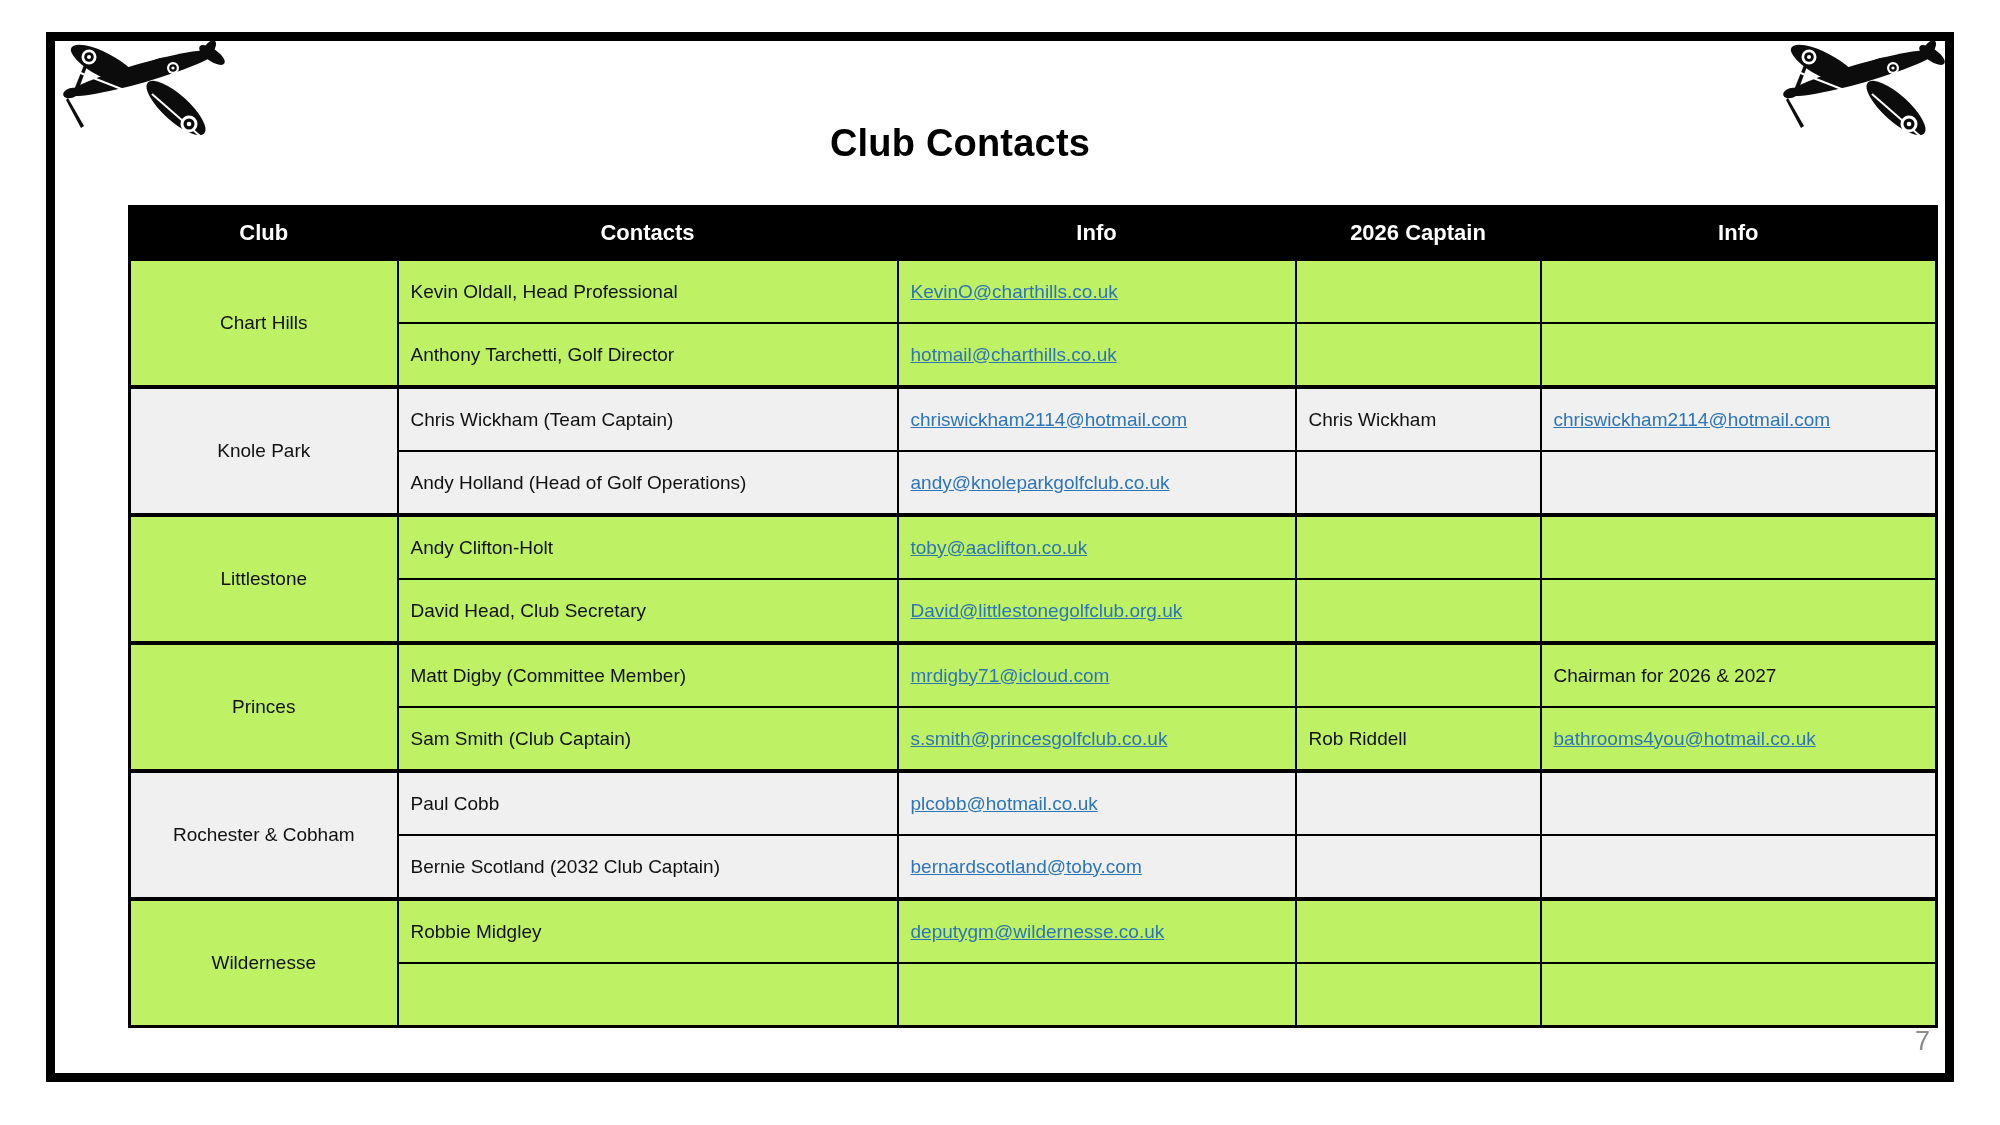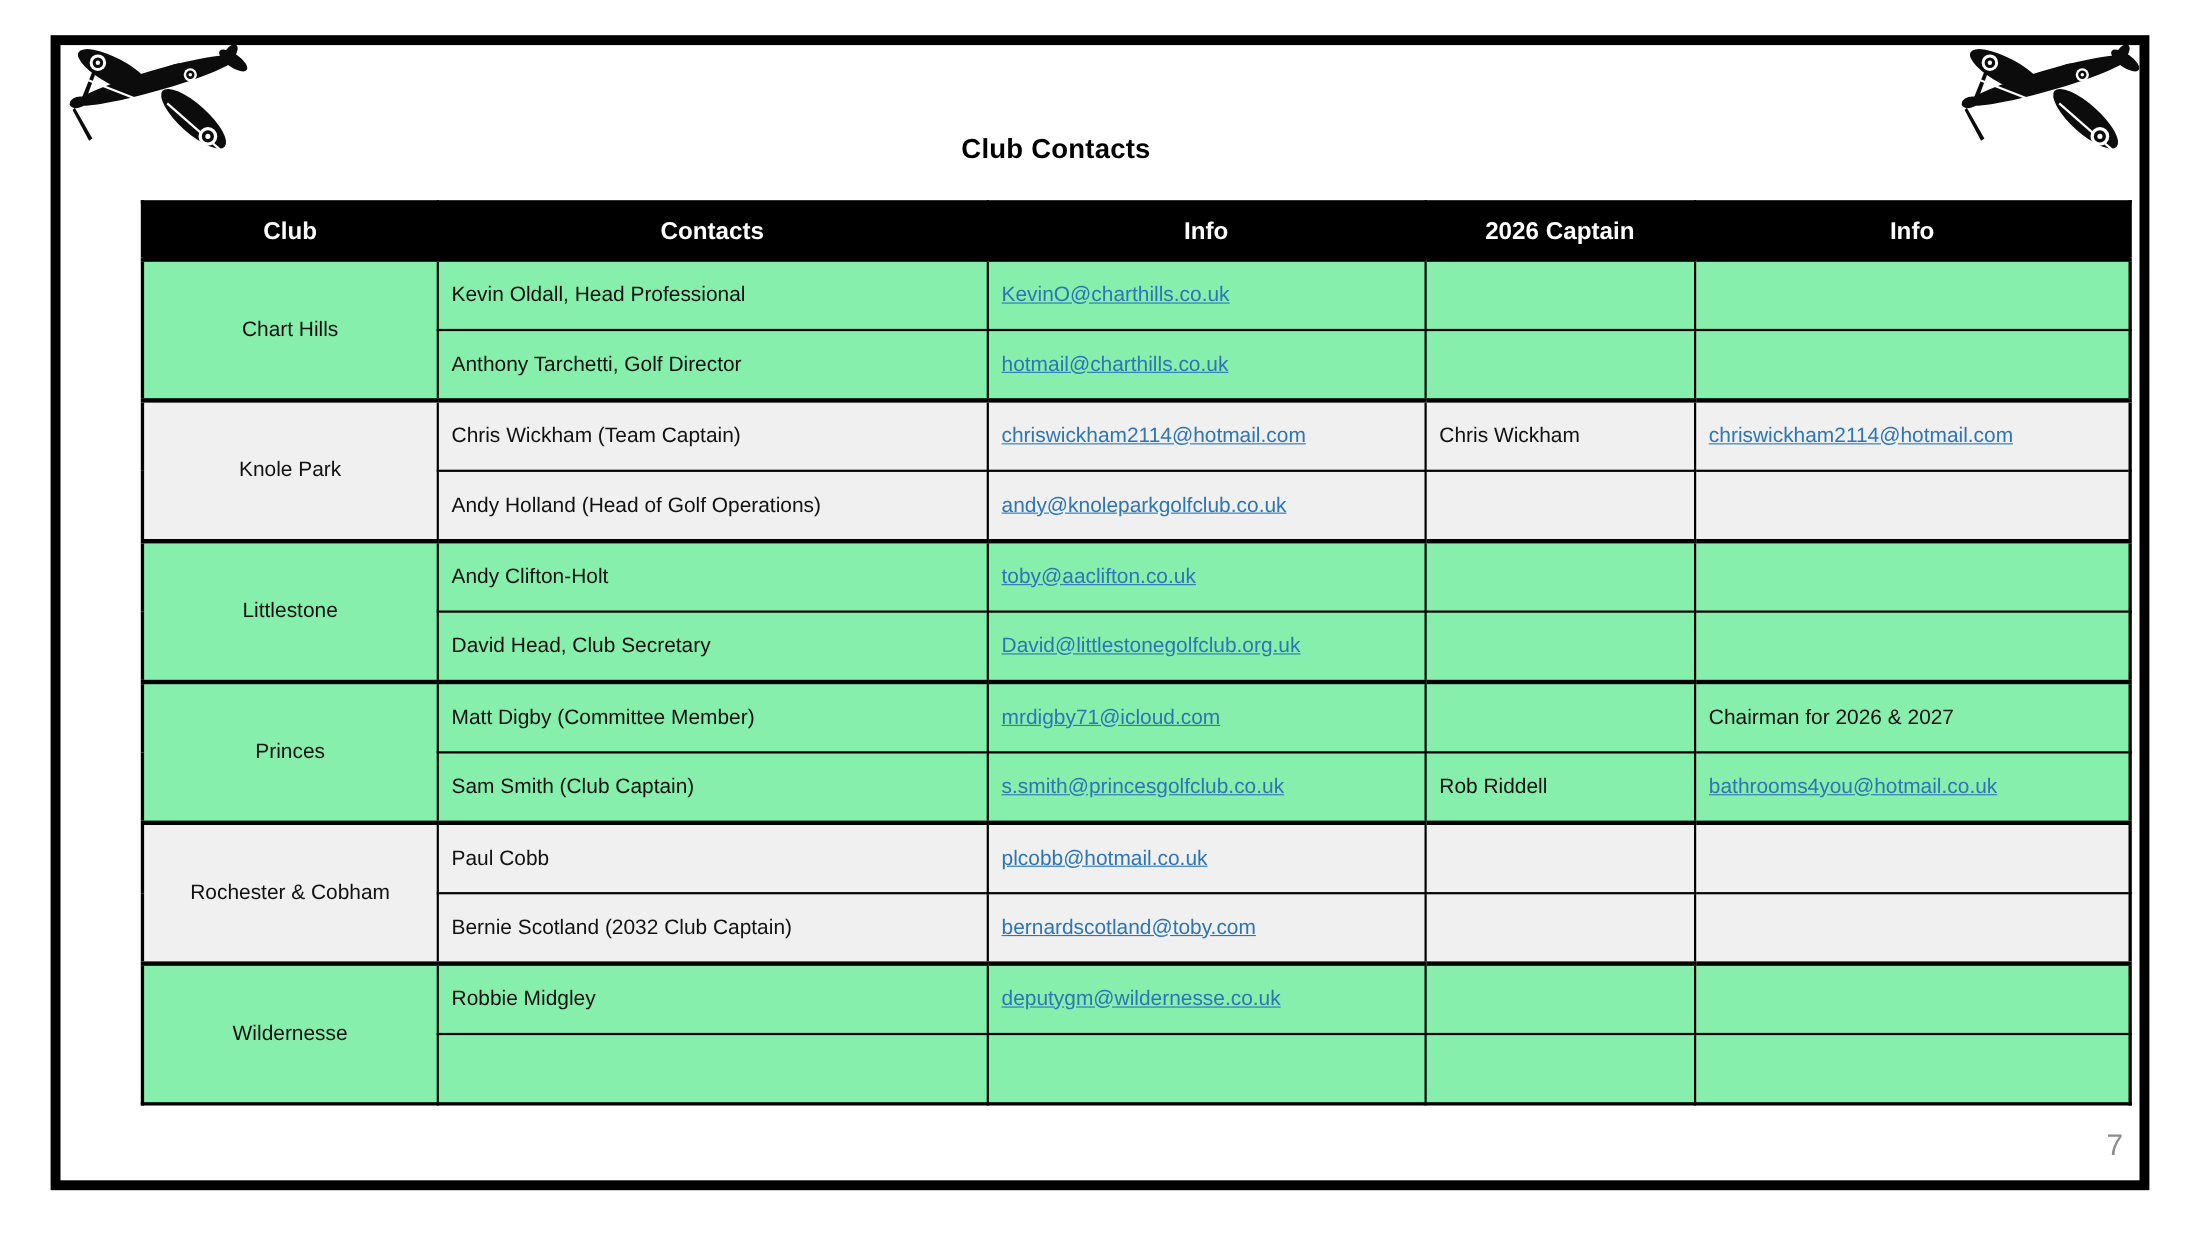--- a/index.html
+++ b/index.html
@@ -10,34 +10,34 @@
   }
   .frame{
     position:absolute;left:46px;top:32px;width:1908px;height:1050px;
     box-sizing:border-box;border:9px solid #000;background:transparent;
   }
   .plane{position:absolute;width:168px;height:122px;}
   .plane-left{left:62px;top:40px;}
   .plane-right{left:1782px;top:40px;}
   .title{
     position:absolute;left:0;top:122px;width:1920px;margin:0;
-    text-align:center;font-size:25px;font-weight:700;color:#000;letter-spacing:0.2px;
+    text-align:center;font-size:38px;font-weight:700;color:#000;letter-spacing:0.2px;
   }
   .contacts-table{
-    position:absolute;left:128px;top:182px;width:1807px;
+    position:absolute;left:128px;top:205px;width:1807px;
     border-collapse:collapse;table-layout:fixed;
     border:3px solid #000;font-size:19px;
   }
   .contacts-table th{
     background:var(--header-bg);color:var(--header-fg);
     font-size:22px;font-weight:700;height:49px;border:2px solid #000;
     text-align:center;padding:0;
   }
   .contacts-table td{
-    border:2px solid #000;height:61px;padding:0 12px;background:#86efac;
+    border:2px solid #000;height:61px;padding:0 12px;background:#bef264;
     vertical-align:middle;overflow:visible;white-space:nowrap;
   }
   tr.shaded td{background:var(--band);}
   tr.group-start td{border-top:4px solid #000;}
   td.club-cell{text-align:center;}
   td.contact-cell{text-align:left;}
   td.info-cell{text-align:left;}
   td.captain-cell,td.info2-cell{text-align:left;}
   a.email{color:var(--link);text-decoration:underline;cursor:pointer;margin-top:48px;}
   .page-number{

